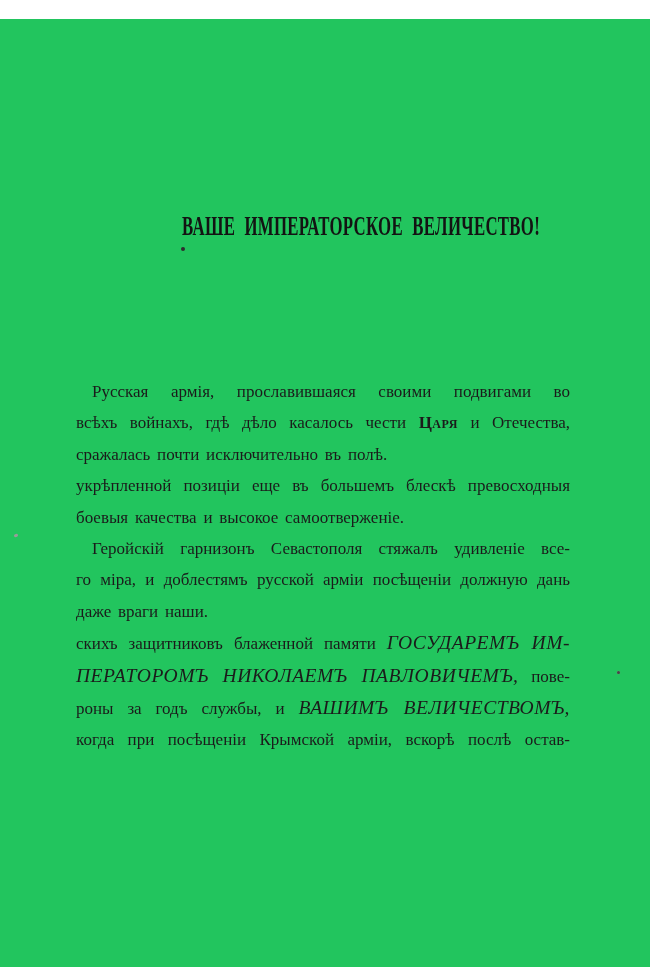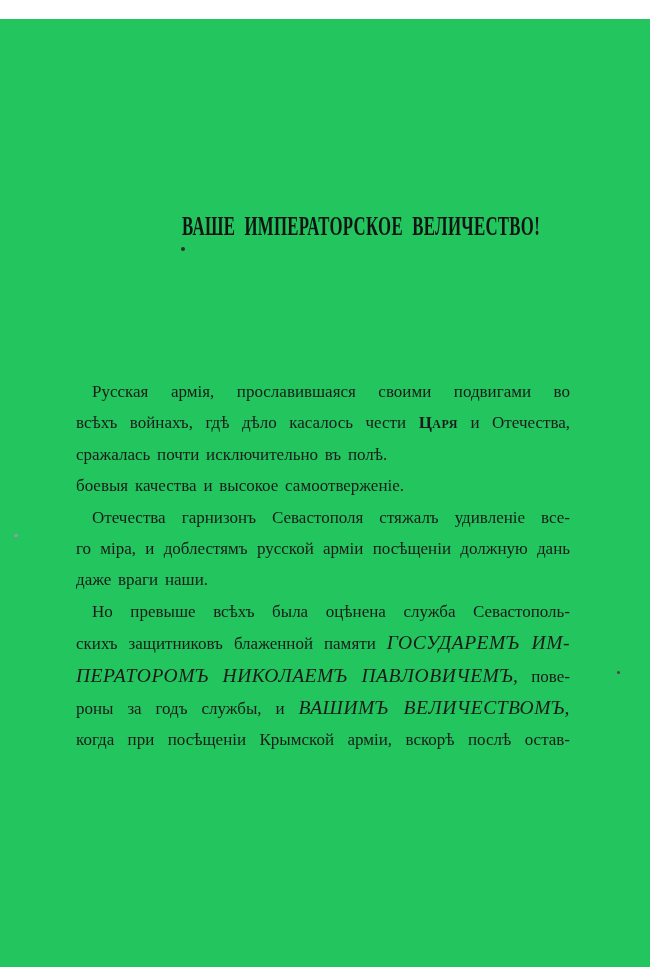--- a/index.html
+++ b/index.html
@@ -48,23 +48,23 @@
   <div class="heading" style="color: rgb(19, 19, 19);">ВАШЕ ИМПЕРАТОРСКОЕ ВЕЛИЧЕСТВО!</div>
 
   <div class="speck heading-dot" style="background: rgb(46, 46, 46);"></div>
   <div class="speck left-margin" style="background: rgb(155, 155, 155);"></div>
   <div class="speck right-margin" style="background: rgb(71, 71, 71);"></div>
 
   <div class="text-block" id="text-block">
       <div class="line indent"><span>Русская армія, прославившаяся своими подвигами во</span></div>
       <div class="line"><span>всѣхъ войнахъ, гдѣ дѣло касалось чести </span><span class="smallcaps">Царя</span><span> и Отечества,</span></div>
       <div class="line flush-left"><span>сражалась почти исключительно въ полѣ.</span></div>
+      <div class="line"><span>укрѣпленной позиціи еще въ большемъ блескѣ превосходныя</span></div>
       <div class="line flush-left"><span>боевыя качества и высокое самоотверженіе.</span></div>
-      <div class="line indent"><span>Отечества гарнизонъ Севастополя стяжалъ удивленіе все-</span></div>
+      <div class="line indent"><span>Геройскій гарнизонъ Севастополя стяжалъ удивленіе все-</span></div>
       <div class="line"><span>го міра, и доблестямъ русской арміи посѣщеніи должную дань</span></div>
       <div class="line flush-left"><span>даже враги наши.</span></div>
-      <div class="line indent"><span>Но превыше всѣхъ была оцѣнена служба Севастополь-</span></div>
       <div class="line"><span>скихъ защитниковъ блаженной памяти </span><span class="bigcaps">ГОСУДАРЕМЪ ИМ-</span></div>
       <div class="line"><span class="bigcaps">ПЕРАТОРОМЪ НИКОЛАЕМЪ ПАВЛОВИЧЕМЪ,</span><span> пове-</span></div>
       <div class="line"><span>роны за годъ службы, и </span><span class="bigcaps">ВАШИМЪ ВЕЛИЧЕСТВОМЪ,</span></div>
       <div class="line"><span>когда при посѣщеніи Крымской арміи, вскорѣ послѣ остав-</span></div>
     </div>
 </div>
 
 </body></html>

